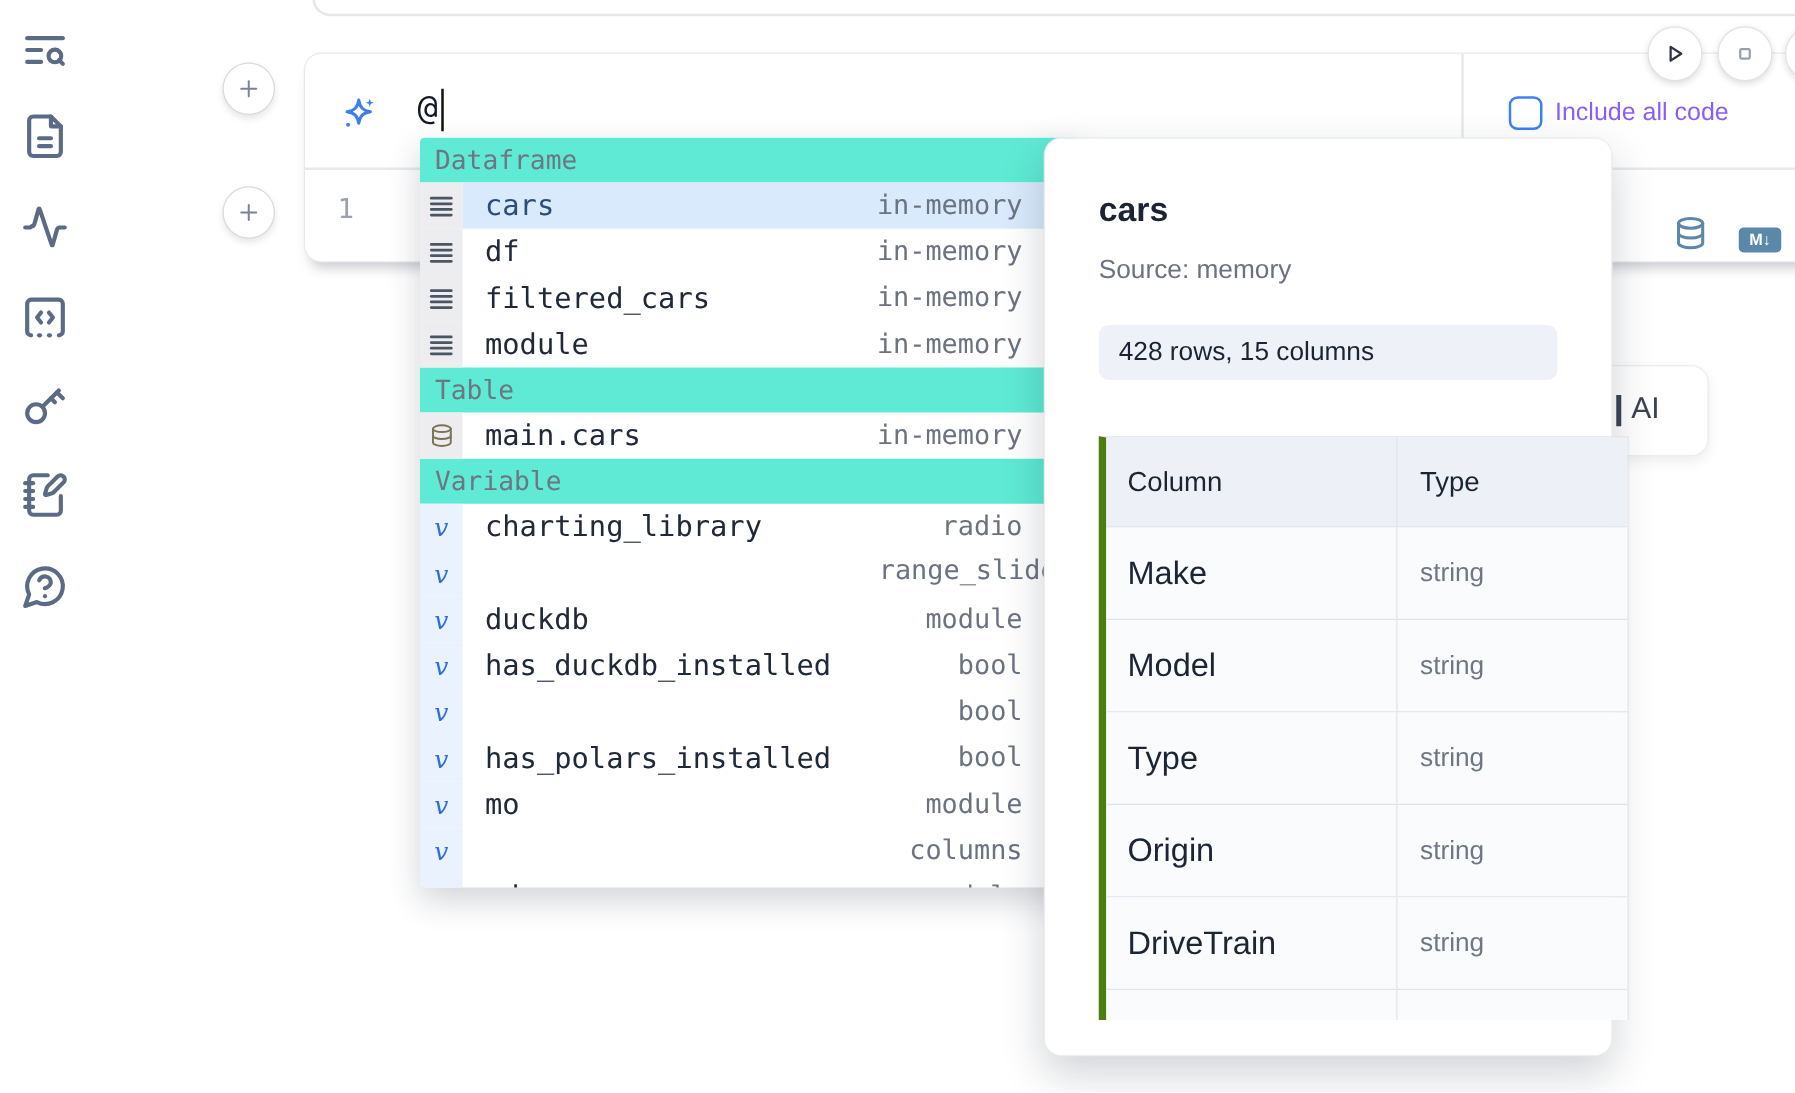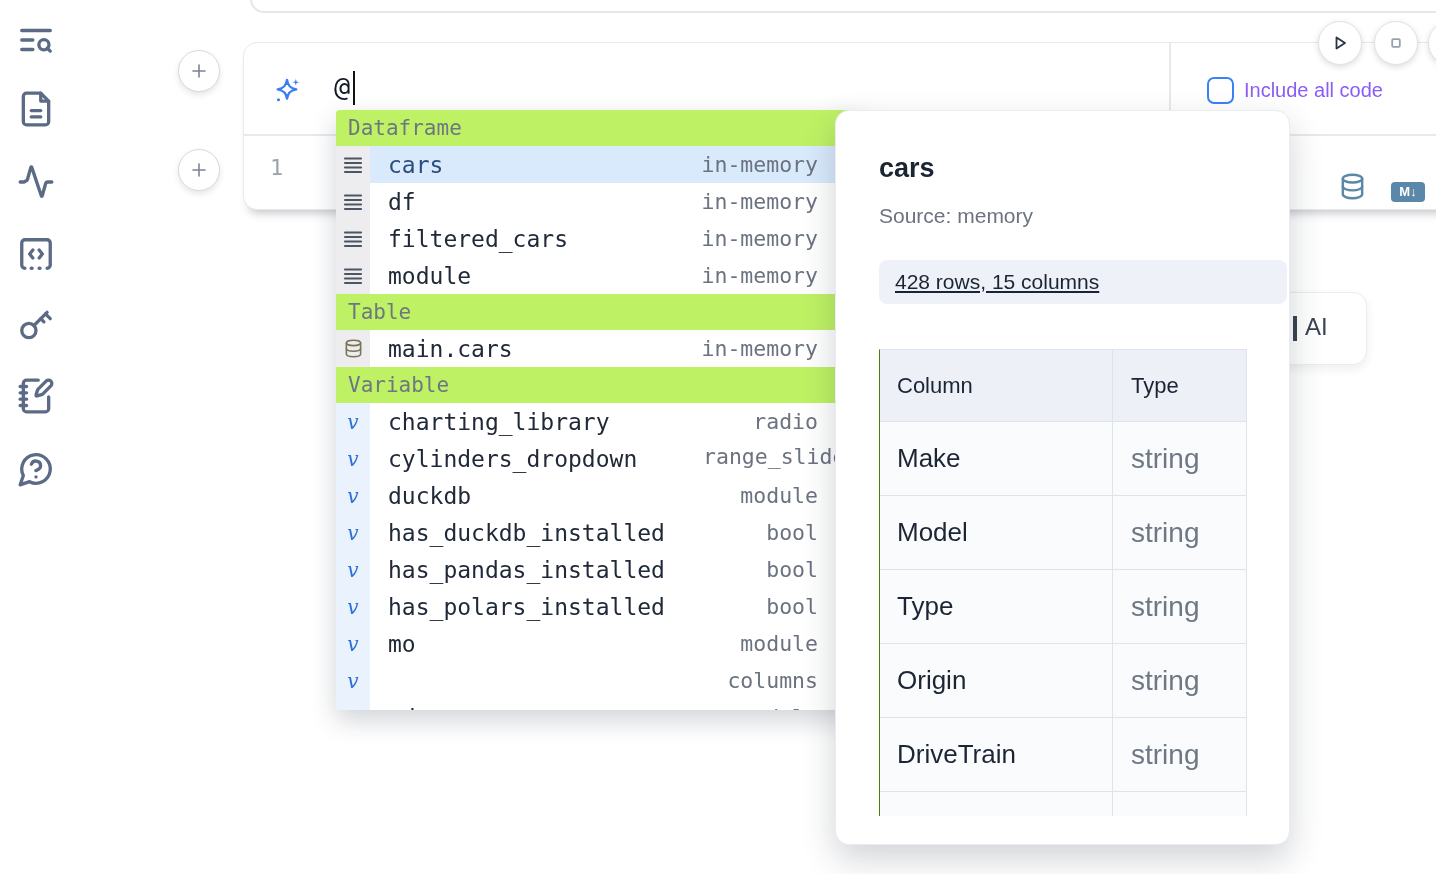--- a/index.html
+++ b/index.html
@@ -52,21 +52,21 @@
   
   .gen-ai { position:absolute; left:1160px; top:292px; width:207px; height:73px; background:#fff;
             border:1.5px solid #ebecef; border-radius:14px; box-shadow:0 4px 10px rgba(0,0,0,.07);
             z-index:2; cursor:pointer; overflow:hidden; }
   .gen-ai .stub { position:absolute; left:132px; top:23px; width:4px; height:25px; background:#3a4454; }
   .gen-ai .lbl { position:absolute; left:144px; top:20px; font-size:24px; font-weight:normal; color:#3a4454; }
 
   
   .ac { position:absolute; left:336px; top:110px; width:528px; height:600px; background:#fff;
         z-index:3; box-shadow:0 10px 26px rgba(25,35,55,.20); border-radius:4px; overflow:hidden; }
-  .ac-header { height:36px; line-height:36px; background:#bef264; color:#6e7681;
+  .ac-header { height:36px; line-height:36px; background:#5eead4; color:#6e7681;
                font-family:"DejaVu Sans Mono", monospace; font-size:21px; padding-left:12px; }
   .ac-item { position:relative; display:flex; height:37px; cursor:pointer; }
   .ac-item .strip { width:34px; height:100%; background:#ededf0; display:flex;
                     align-items:center; justify-content:center; flex:none; }
   .ac-item.var .strip { background:#e9f2fd; }
   .ac-item .main { position:relative; flex:1; display:flex; align-items:center; padding-left:18px; }
   .ac-item.selected .main { background:#d9eafc; }
   .ac-item .nm { font-family:"DejaVu Sans Mono", monospace; font-size:23px; color:#202938;
                  white-space:nowrap; }
   .ac-item.selected .nm { color:#2a4d7e; }
@@ -79,31 +79,31 @@
   .ac-item.table .ic-table { display:block; width:19px; height:19px; color:#7b7355; }
   .ac-item.var .ic-var { display:block; font-family:"DejaVu Serif", serif; font-style:italic;
                          font-size:20px; color:#2e6fdb; line-height:1; }
 
   
   .popup { position:absolute; left:835px; top:110px; width:455px; height:735px; background:#fff;
            border:1px solid #ececf0; border-radius:14px; z-index:5;
            box-shadow:0 14px 34px rgba(25,35,55,.20); }
   .popup-title { position:absolute; left:43px; top:42px; font-size:27px; font-weight:bold; color:#1a2433; }
   .popup-source { position:absolute; left:43px; top:93px; font-size:21px; color:#6b7280; }
-  .popup-badge { position:absolute; left:43px; top:149px; width:408px; height:44px; background:#eef2f8;
-                 border-radius:8px; font-size:21px; color:#1a2433; line-height:44px; padding-left:16px;text-decoration:underline; }
-  .pv-table { position:absolute; left:43px; top:238px; width:368px; height:467px; overflow:hidden;
-              border-top:1px solid #dfe3ec; border-left:1px solid #4d7c0f; border-right:1px solid #dfe3ec; }
+  .popup-badge { position:absolute; left:43px; top:149px; width:367px; height:44px; background:#eef2f8;
+                 border-radius:8px; font-size:21px; color:#1a2433; line-height:44px; padding-left:16px; }
+  .pv-table { position:absolute; left:43px; top:238px; width:424px; height:467px; overflow:hidden;
+              border-top:1px solid #dfe3ec; border-left:6px solid #4d7c0f; border-right:1px solid #dfe3ec; }
   .pv-row { display:flex; height:74px; border-bottom:1px solid #dfe3ec; background:#fafbfd; }
   .pv-row.head { height:72px; background:#edf1f7; }
   .pv-c1 { width:233px; border-right:1px solid #dfe3ec; display:flex; align-items:center; padding-left:17px; }
   .pv-c2 { flex:1; display:flex; align-items:center; padding-left:18px; }
   .pv-row.head .pv-c1, .pv-row.head .pv-c2 { font-size:22px; color:#1a2433; }
   .pv-col-name { font-family:Liberation Sans, sans-serif; font-size:26px; color:#1b2533; }
-  .pv-col-type { font-size:28px; color:#6e7884; }
+  .pv-col-type { font-size:21px; color:#6e7884; }
 </style>
 </head>
 <body>
 
 <div class="page">
 
   <div class="sidebar">
     <div class="sb-icon" style="top:21px">
       <svg viewBox="0 0 24 24">
           <path d="M21 6H3"></path>
@@ -324,21 +324,20 @@
               <span class="tp">radio</span>
             </div>
           </div>
 
           <div class="ac-item var overflow">
             <div class="strip">
 
               <span class="ic ic-var">v</span>
             </div>
             <div class="main">
-              <span class="nm">cylinders_dropdown</span>
               <span class="tp">range_slider</span>
             </div>
           </div>
 
           <div class="ac-item var">
             <div class="strip">
 
               <span class="ic ic-var">v</span>
             </div>
             <div class="main">
@@ -357,21 +356,20 @@
               <span class="tp">bool</span>
             </div>
           </div>
 
           <div class="ac-item var">
             <div class="strip">
 
               <span class="ic ic-var">v</span>
             </div>
             <div class="main">
-              <span class="nm">has_pandas_installed</span>
               <span class="tp">bool</span>
             </div>
           </div>
 
           <div class="ac-item var">
             <div class="strip">
 
               <span class="ic ic-var">v</span>
             </div>
             <div class="main">

